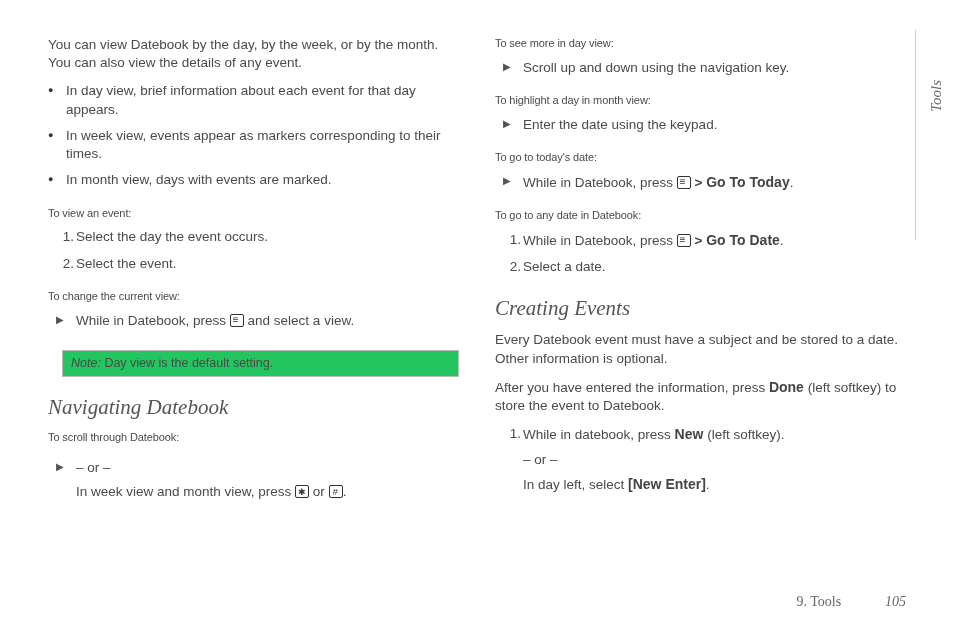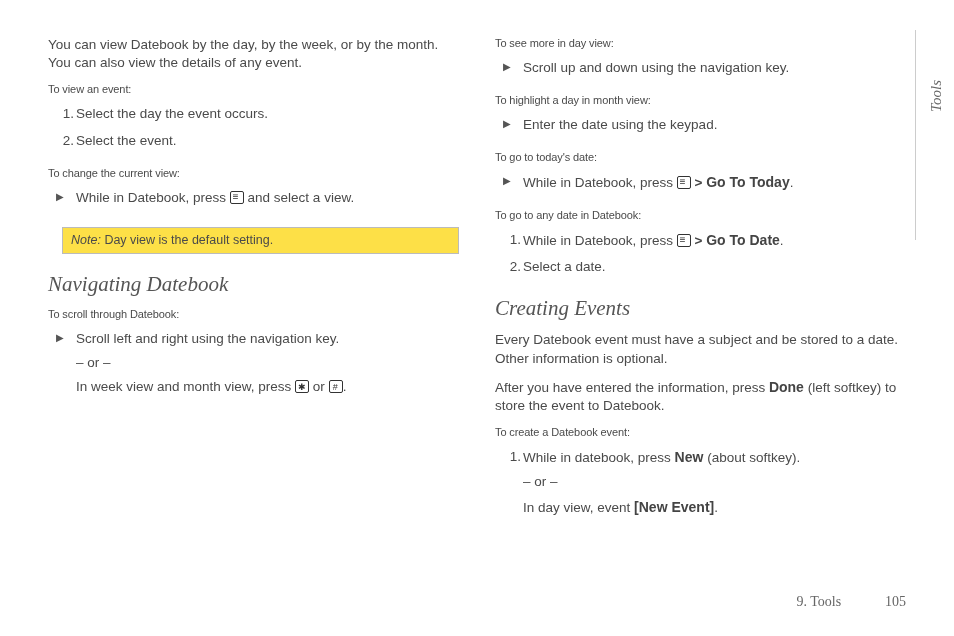--- a/index.html
+++ b/index.html
@@ -79,21 +79,21 @@
     left: -20px;
     top: 1px;
     font-size: 10px;
     color: #555;
   }
   .arrowlist .cont {
     display: block;
     margin-top: 6px;
   }
   .notebox {
-    background: #fde047;
+    background: #22c55e;
     border: 0.5px solid #bbb;
     padding: 4px 8px;
     font-size: 12.5px;
     line-height: 1.35;
     margin: 4px 0 14px 14px;
   }
   .notebox .note-label { font-style: italic; }
   .h2 {
     font-family: Georgia, 'Times New Roman', serif;
     font-style: italic;
@@ -162,33 +162,38 @@
     position: absolute;
     bottom: 26px;
     right: 48px;
     font-size: 14px;
     color: #666;
   }
   .footer .chap {
     font-family: Georgia, 'Times New Roman', serif;
     margin-right: 40px;
   }
-  .footer .pnum { font-family: Georgia, 'Times New Roman', serif; }
+  .footer .pnum { font-family: Georgia, 'Times New Roman', serif; font-style: italic; }
 </style>
 </head>
 <body>
 
 <div class="side-rule"></div>
 <div class="side-tab">Tools</div>
 
 <div class="page">
 
   <div class="col">
     <p class="para">You can view Datebook by the day, by the week, or by the month. You can also view the details of any event.</p>
 
+    <ul class="bullets">
+      <li>In day view, brief information about each event for that day appears.</li>
+      <li>In week view, events appear as markers corresponding to their times.</li>
+      <li>In month view, days with events are marked.</li>
+    </ul>
 
     <p class="sub-intro">To view an event:</p>
     <ol class="numlist">
       <li><span class="num">1.</span><span>Select the day the event occurs.</span></li>
       <li><span class="num">2.</span><span>Select the event.</span></li>
     </ol>
 
     <p class="sub-intro">To change the current view:</p>
     <ul class="arrowlist">
       <li>
@@ -199,21 +204,20 @@
     <div class="notebox">
       <span class="note-label">Note:</span>
       <span>Day view is the default setting.</span>
     </div>
 
     <h2 class="h2">Navigating Datebook</h2>
 
     <p class="sub-intro">To scroll through Datebook:</p>
     <ul class="arrowlist">
       <li>
-        <span>Scroll left and right using the navigation key.</span>
         <span class="cont">– or –</span>
         <span class="cont">
           <span>In week view and month view, press </span><span class="key-icon star"></span><span> or </span><span class="key-icon hash"></span><span>.</span>
         </span>
       </li>
     </ul>
   </div>
 
   <div class="col">
 
@@ -243,27 +247,26 @@
     </ol>
 
     <h2 class="h2">Creating Events</h2>
 
     <p class="para">Every Datebook event must have a subject and be stored to a date. Other information is optional.</p>
 
     <p class="para">
       <span>After you have entered the information, press </span><span class="bold">Done</span><span> (left softkey) to store the event to Datebook.</span>
     </p>
 
-    <p class="sub-intro">To create a Datebook event:</p>
     <ol class="numlist">
       <li><span class="num">1.</span>
-        <span>While in datebook, press </span><span class="bold">New</span><span> (about softkey).</span>
+        <span>While in datebook, press </span><span class="bold">New</span><span> (left softkey).</span>
         <span class="cont">– or –</span>
         <span class="cont">
-          <span>In day view, event </span><span class="bold">[New Event]</span><span>.</span>
+          <span>In day left, select </span><span class="bold">[New Enter]</span><span>.</span>
         </span>
       </li>
     </ol>
   </div>
 </div>
 
 <div class="footer">
   <span class="chap">9. Tools</span>
   <span class="pnum">105</span>
 </div>

